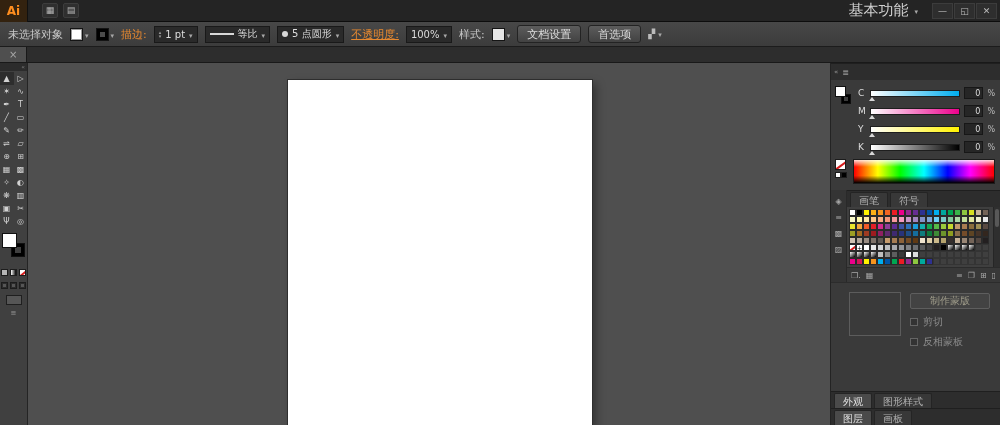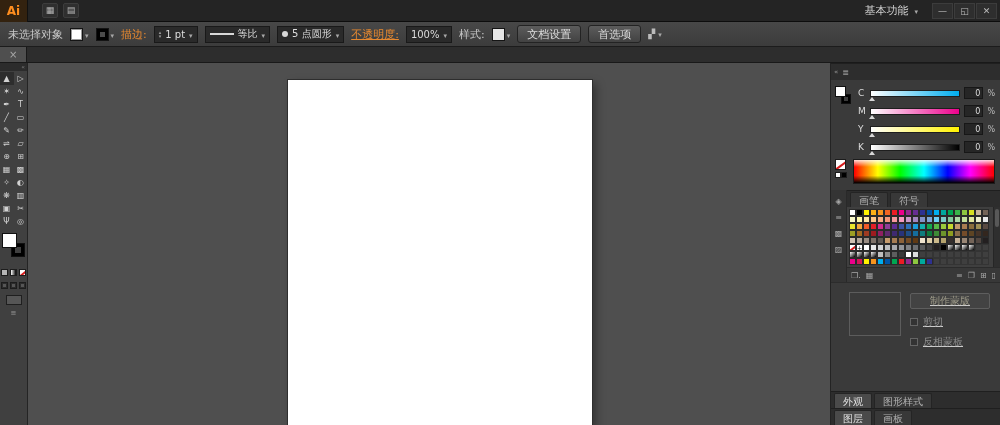--- a/index.html
+++ b/index.html
@@ -10,21 +10,21 @@
   
   #menubar{height:22px;background:#242424;border-bottom:1px solid #0d0d0d;display:flex;align-items:center;}
   .logo{width:28px;height:22px;background:#33220f;color:#ff8e1f;font-weight:bold;font-size:12px;
         display:flex;align-items:center;justify-content:center;border-right:1px solid #111;}
   .menu-items{display:flex;}
   .menu-item{padding:0 7px;line-height:21px;color:#d4d4d4;font-size:11px;cursor:default;}
   .mb-icons{display:flex;gap:5px;margin-left:14px;}
   .mb-icon{min-width:16px;height:15px;line-height:13px;text-align:center;font-size:9px;color:#b8b8b8;
            background:#2f2f2f;border:1px solid #3d3d3d;border-radius:2px;padding:0 2px;}
   .mb-right{margin-left:auto;display:flex;align-items:center;gap:6px;padding-right:3px;}
-  .workspace{font-size:11px;color:#cfcfcf;}
+  .workspace{font-size:15px;color:#cfcfcf;}
   .caret-down::after{content:"▾";font-size:7px;color:#a8a8a8;}
   .win-btns{display:flex;gap:1px;margin-left:8px;}
   .win-btn{width:21px;height:16px;line-height:15px;text-align:center;font-size:9px;color:#bbb;background:#2e2e2e;border:1px solid #3c3c3c;}
 
   
   #controlbar{height:25px;background:linear-gradient(#484848,#3c3c3c);border-bottom:1px solid #1c1c1c;
               display:flex;align-items:center;gap:7px;padding:0 8px;}
   .cb-label{font-size:11px;color:#c9c9c9;white-space:nowrap;}
   .cb-link{font-size:11px;color:#e8892f;white-space:nowrap;}
   .underline{text-decoration:underline;}
@@ -126,21 +126,21 @@
   .sw-grad{background:linear-gradient(135deg,#ffffff,#000000);}
   .sw-blank{background:#3f3f3f;border-color:#343434;}
   .sw-scrollbar{width:7px;flex:0 0 7px;background:#2f2f2f;border-left:1px solid #262626;position:relative;}
   .sw-thumb{position:absolute;top:2px;left:1px;width:4px;height:18px;background:#585858;border-radius:2px;display:block;}
   .sw-footer{height:15px;background:#383838;border-top:1px solid #2b2b2b;display:flex;align-items:center;gap:5px;padding:0 4px;}
   .sw-footer .spacer{flex:1;}
   .foot-icon{font-size:8px;color:#a8a8a8;}
 
   .mask-panel{flex:1;display:flex;gap:9px;padding:9px 5px 4px 18px;background:#3a3a3a;border-top:1px solid #2c2c2c;min-height:0;}
   .mask-thumb{width:52px;height:44px;flex:0 0 52px;border:1px solid #5c5c5c;background:#3a3a3a;}
-  .mask-controls{display:flex;flex-direction:column;gap:6px;padding-top:1px;text-decoration:underline;}
+  .mask-controls{display:flex;flex-direction:column;gap:6px;padding-top:1px;}
   .mask-btn{width:80px;height:16px;border:1px solid #5e5e5e;background:#434343;color:#9f9c8a;font-size:10px;
             display:flex;align-items:center;justify-content:center;border-radius:2px;}
   .mask-check{display:flex;align-items:center;gap:5px;font-size:10px;color:#8b8b8b;}
   .checkbox{width:8px;height:8px;border:1px solid #656565;background:#333;display:block;}
 </style>
 </head>
 <body>
 
 <div id="app">
 

